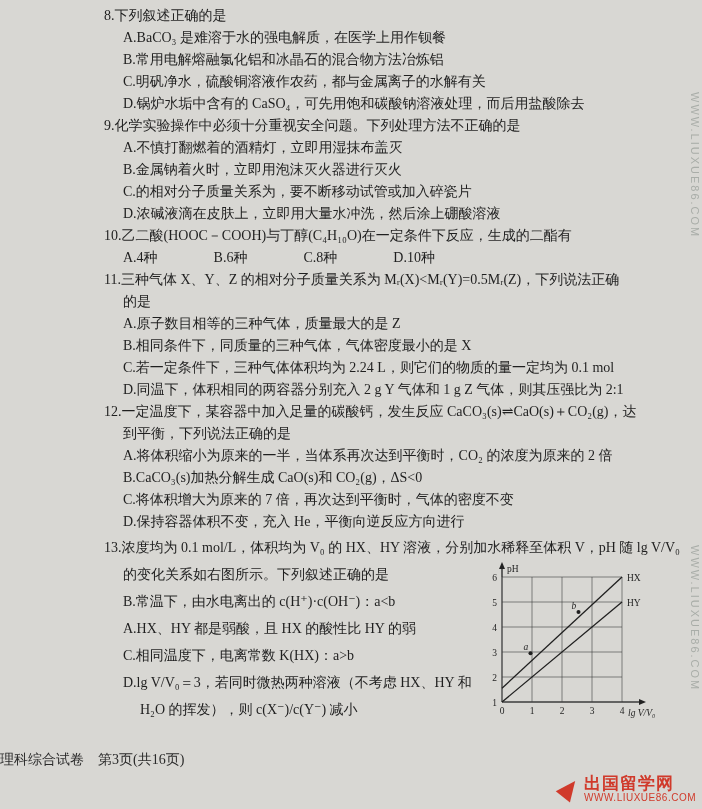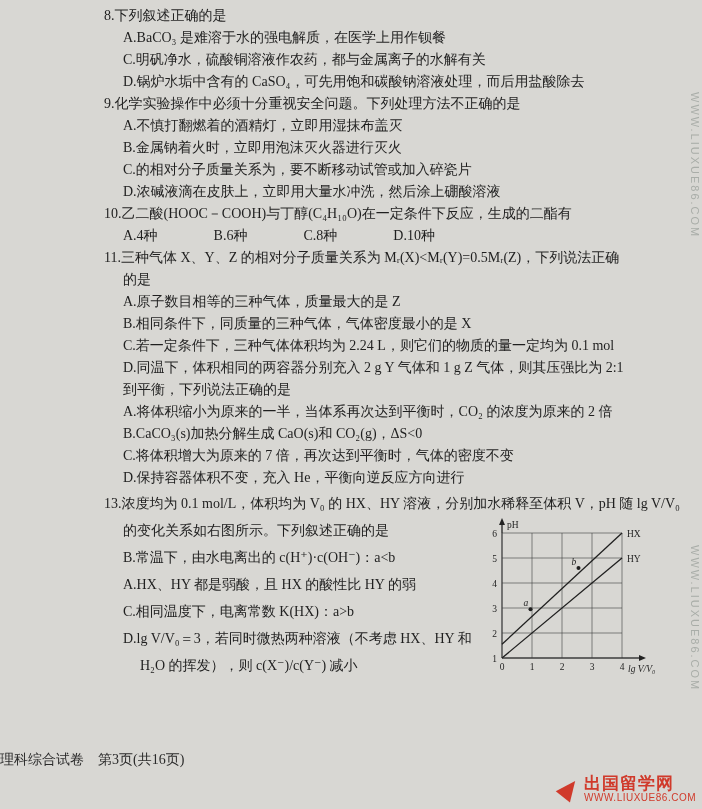--- a/index.html
+++ b/index.html
@@ -45,35 +45,37 @@
 </style>
 </head>
 <body>
 
 <div class="page">
 
   <div class="content">
     <div>
         <div class="line">8.下列叙述正确的是</div>
         <div class="line i1">A.BaCO₃ 是难溶于水的强电解质，在医学上用作钡餐</div>
+        <div class="line i1">B.常用电解熔融氯化铝和冰晶石的混合物方法冶炼铝</div>
         <div class="line i1">C.明矾净水，硫酸铜溶液作农药，都与金属离子的水解有关</div>
         <div class="line i1">D.锅炉水垢中含有的 CaSO₄，可先用饱和碳酸钠溶液处理，而后用盐酸除去</div>
         <div class="line">9.化学实验操作中必须十分重视安全问题。下列处理方法不正确的是</div>
         <div class="line i1">A.不慎打翻燃着的酒精灯，立即用湿抹布盖灭</div>
         <div class="line i1">B.金属钠着火时，立即用泡沫灭火器进行灭火</div>
         <div class="line i1">C.的相对分子质量关系为，要不断移动试管或加入碎瓷片</div>
         <div class="line i1">D.浓碱液滴在皮肤上，立即用大量水冲洗，然后涂上硼酸溶液</div>
         <div class="line">10.乙二酸(HOOC－COOH)与丁醇(C₄H₁₀O)在一定条件下反应，生成的二酯有</div>
         <div class="line i1">A.4种　　　　B.6种　　　　C.8种　　　　D.10种</div>
         <div class="line">11.三种气体 X、Y、Z 的相对分子质量关系为 Mᵣ(X)&lt;Mᵣ(Y)=0.5Mᵣ(Z)，下列说法正确</div>
         <div class="line i1">的是</div>
         <div class="line i1">A.原子数目相等的三种气体，质量最大的是 Z</div>
         <div class="line i1">B.相同条件下，同质量的三种气体，气体密度最小的是 X</div>
         <div class="line i1">C.若一定条件下，三种气体体积均为 2.24 L，则它们的物质的量一定均为 0.1 mol</div>
         <div class="line i1">D.同温下，体积相同的两容器分别充入 2 g Y 气体和 1 g Z 气体，则其压强比为 2:1</div>
+        <div class="line">12.一定温度下，某容器中加入足量的碳酸钙，发生反应 CaCO₃(s)⇌CaO(s)＋CO₂(g)，达</div>
         <div class="line i1">到平衡，下列说法正确的是</div>
         <div class="line i1">A.将体积缩小为原来的一半，当体系再次达到平衡时，CO₂ 的浓度为原来的 2 倍</div>
         <div class="line i1">B.CaCO₃(s)加热分解生成 CaO(s)和 CO₂(g)，ΔS&lt;0</div>
         <div class="line i1">C.将体积增大为原来的 7 倍，再次达到平衡时，气体的密度不变</div>
         <div class="line i1">D.保持容器体积不变，充入 He，平衡向逆反应方向进行</div>
       </div>
 
     <div class="q13">
       <div class="q13-line1">13.浓度均为 0.1 mol/L，体积均为 V₀ 的 HX、HY 溶液，分别加水稀释至体积 V，pH 随 lg V/V₀</div>
       <div style="width:335px;">

